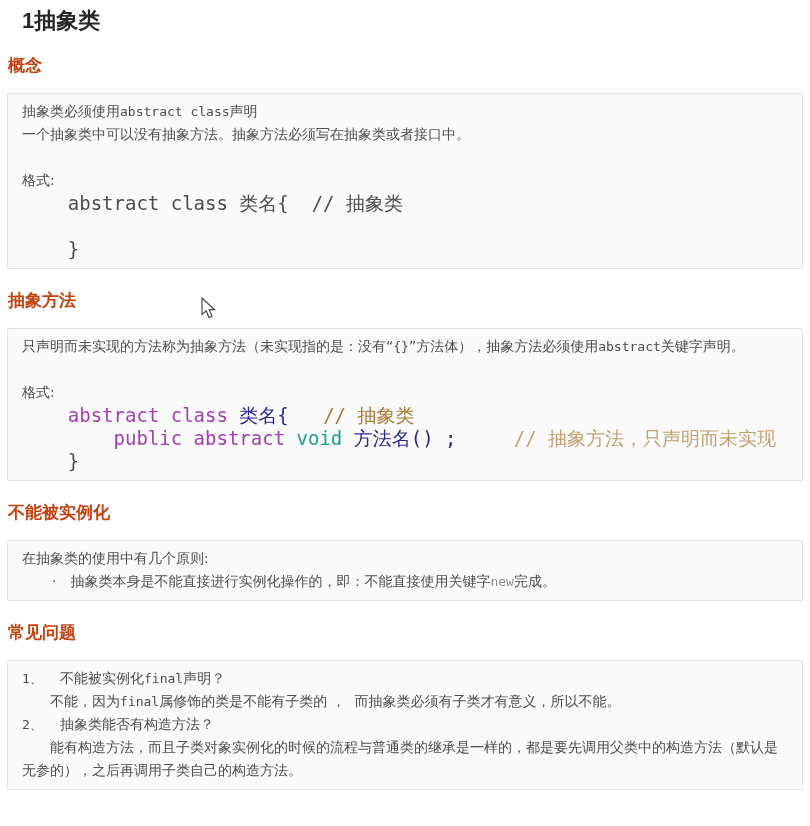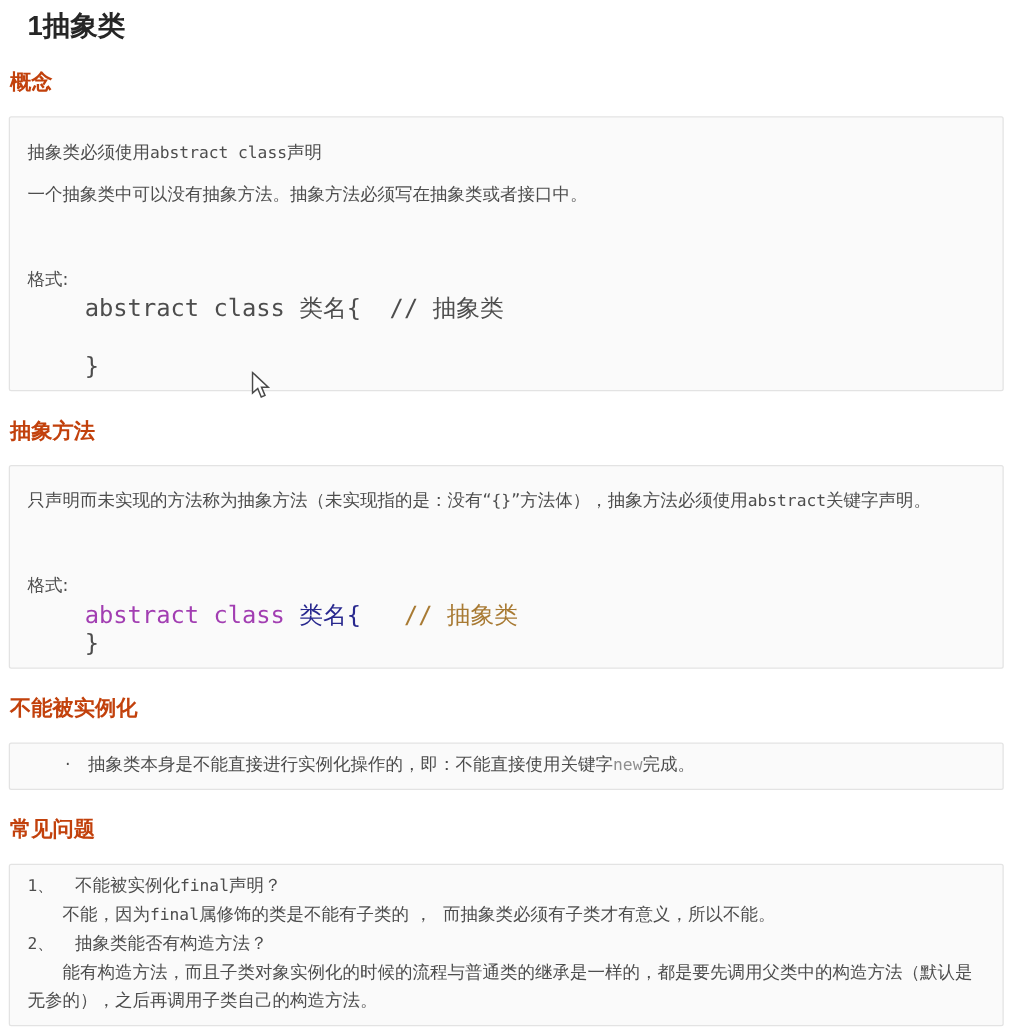--- a/index.html
+++ b/index.html
@@ -32,21 +32,21 @@
   .content-box {
     margin-top: 16px;
     background: #fafafa;
     border: 1px solid #e3e3e3;
     border-radius: 2px;
     padding: 6px 14px 7px 14px;
     font-size: 14px;
     line-height: 23px;
     color: #4d4d4d;
   }
-  .content-box .line { white-space: pre-wrap; min-height: 23px; margin-top: 11px; }
+  .content-box .line { white-space: pre-wrap; min-height: 23px; }
   .mono {
     font-family: "DejaVu Sans Mono", "Liberation Mono", monospace;
     font-size: 13px;
   }
   .mono-gray { color: #8f8f8f; }
   .codeline {
     font-family: "DejaVu Sans Mono", "Liberation Mono", monospace;
     font-size: 19px;
     white-space: pre-wrap;
     min-height: 23px;
@@ -98,25 +98,27 @@
   <div class="codeline"></div>
   <div class="codeline">    }</div>
 </div>
 
 <h2 class="section-heading">抽象方法</h2>
 <div class="content-box">
   <div class="line"><span>只声明而未实现的方法称为抽象方法（未实现指的是：没有“</span><span class="mono">{}</span><span>”方法体），抽象方法必须使用</span><span class="mono">abstract</span><span>关键字声明。</span></div>
   <div class="line"></div>
   <div class="line">格式:</div>
   <div class="codeline"><span style="color: rgb(162, 62, 178);">    abstract class</span><span style="color: rgb(40, 40, 142);"> 类名{</span><span style="color: rgb(168, 122, 51);">   // 抽象类</span></div>
+  <div class="codeline"><span style="color: rgb(162, 62, 178);">        public abstract</span><span style="color: rgb(24, 162, 140);"> void</span><span style="color: rgb(40, 40, 142);"> 方法名() ;</span><span style="color: rgb(194, 162, 114);">     // 抽象方法，只声明而未实现</span></div>
   <div class="codeline">    }</div>
 </div>
 
 <h2 class="section-heading">不能被实例化</h2>
 <div class="content-box">
+  <div class="line">在抽象类的使用中有几个原则:</div>
   <div class="bullet-row"><span class="bullet-marker">·</span><span> 抽象类本身是不能直接进行实例化操作的，即：不能直接使用关键字</span><span class="mono mono-gray">new</span><span>完成。</span></div>
 </div>
 
 <h2 class="section-heading">常见问题</h2>
 <div class="content-box">
   <div class="faq-q"><span class="faq-num">1、</span><span>不能被实例化</span><span class="mono">final</span><span>声明？</span></div>
   <div class="faq-a"><span>不能，因为</span><span class="mono">final</span><span>属修饰的类是不能有子类的 ，  而抽象类必须有子类才有意义，所以不能。</span></div>
   <div class="faq-q"><span class="faq-num">2、</span><span>抽象类能否有构造方法？</span></div>
   <div class="faq-a">能有构造方法，而且子类对象实例化的时候的流程与普通类的继承是一样的，都是要先调用父类中的构造方法（默认是无参的），之后再调用子类自己的构造方法。</div>
 </div>

